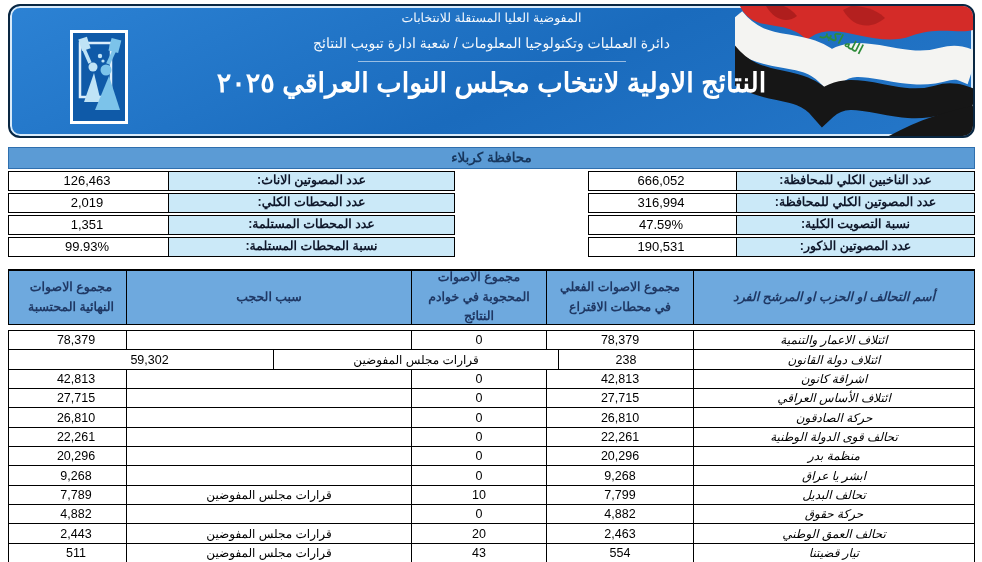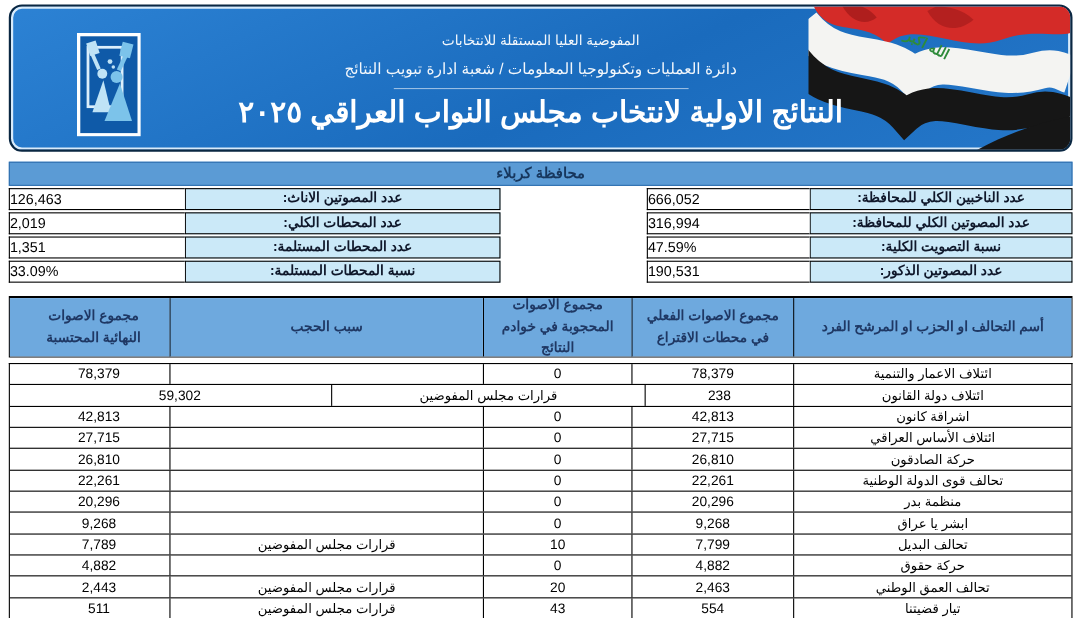--- a/index.html
+++ b/index.html
@@ -7,52 +7,52 @@
               font-family:"Liberation Sans", sans-serif; }
   .page { padding:4px 7px 0 8px; }
 
   
   .banner { position:relative; height:134px; border-radius:12px;
             background:linear-gradient(155deg,#2c82d4 0%,#1a6bbd 55%,#2577c9 100%);
             border:2px solid #0a2742; box-shadow:inset 0 0 0 2px #d9ebfa;
             overflow:hidden; margin-bottom:9px; }
   .flag-wrap { position:absolute; top:0; right:0; width:238px; height:138px; }
   .logo-wrap { position:absolute; top:24px; left:60px; width:58px; height:94px; }
-  .banner-text { position:absolute; top:23px; left:50%; transform:translateX(-50%);
+  .banner-text { position:absolute; top:4px; left:50%; transform:translateX(-50%);
                  width:600px; text-align:center; color:#fff; direction:rtl; }
   .org1 { font-size:12.5px; opacity:.95; }
   .org2 { font-size:14px; margin-top:10px; opacity:.95; }
   .bdivider { width:268px; height:1px; background:rgba(255,255,255,.55); margin:10px auto 5px; }
   .btitle { font-size:27px; font-weight:bold; letter-spacing:.5px; }
 
   
   .section-bar { height:22px; background:#5b9bd5; border:1px solid #2f6fae;
                  color:#17375e; font-weight:bold; font-size:13.5px;
                  text-align:center; line-height:20px; margin-bottom:2px; }
 
   
   .stats { display:flex; direction:rtl; justify-content:space-between; margin-bottom:10px; }
   .stat-table.right { width:387px; }
   .stat-table.left  { width:447px; }
   .stat-row { display:flex; direction:rtl; height:20px; margin-bottom:2px; }
   .stat-label { flex:1; background:#cbe9f8; border:1px solid #000; color:#0f172a;
                 font-weight:bold; font-size:12.5px; text-align:center; line-height:17px; }
   .stat-value { background:#fff; border:1px solid #000; border-right:none;
-                font-size:13px; text-align:left; direction:ltr;
+                font-size:13px; text-align:center; direction:ltr;
                 padding-right:3px; line-height:17px; }
   .stat-table.right .stat-value { width:148px; }
   .stat-table.left  .stat-value { width:160px; }
 
   
   .t-head { display:flex; direction:rtl; height:56px; border:1px solid #000;
             border-top:2px solid #000; margin-bottom:5px; }
   .h-cell { background:#6ea9de; border-left:1px solid #000; color:#1f3864;
             font-weight:bold; font-size:12.5px; display:flex; align-items:center;
             justify-content:center; text-align:center; line-height:1.55; padding:0 10px; }
-  .c-name    { width:253px; }
+  .c-name    { width:281px;font-style:italic; }
   .c-actual  { width:147px; }
   .c-wh      { width:135px; }
   .c-reason  { width:285px; }
   .c-final   { flex:1; border-left:none !important;padding-left:17px; }
   .t-body { border:1px solid #000; border-bottom:none; }
   .t-row { display:flex; direction:rtl; height:19.35px; border-bottom:1px solid #000; }
   .t-cell { border-left:1px solid #000; display:flex; align-items:center;
             justify-content:center; font-size:12px; overflow:hidden;text-align:center; }
   .t-cell.num { font-size:12.5px; direction:ltr; }
 </style>
@@ -128,21 +128,21 @@
         <div class="stat-row">
           <div class="stat-label">عدد المحطات الكلي:</div>
           <div class="stat-value">2,019</div>
         </div>
         <div class="stat-row">
           <div class="stat-label">عدد المحطات المستلمة:</div>
           <div class="stat-value">1,351</div>
         </div>
         <div class="stat-row">
           <div class="stat-label">نسبة المحطات المستلمة:</div>
-          <div class="stat-value">33.09%</div>
+          <div class="stat-value">99.93%</div>
         </div>
       </div>
   </div>
 
   <div class="t-head">
     <div class="h-cell c-name">أسم التحالف او الحزب او المرشح الفرد</div>
     <div class="h-cell c-actual">مجموع الاصوات الفعلي في محطات الاقتراع</div>
     <div class="h-cell c-wh">مجموع الاصوات المحجوبة في خوادم النتائج</div>
     <div class="h-cell c-reason">سبب الحجب</div>
     <div class="h-cell c-final">مجموع الاصوات النهائية المحتسبة</div>

